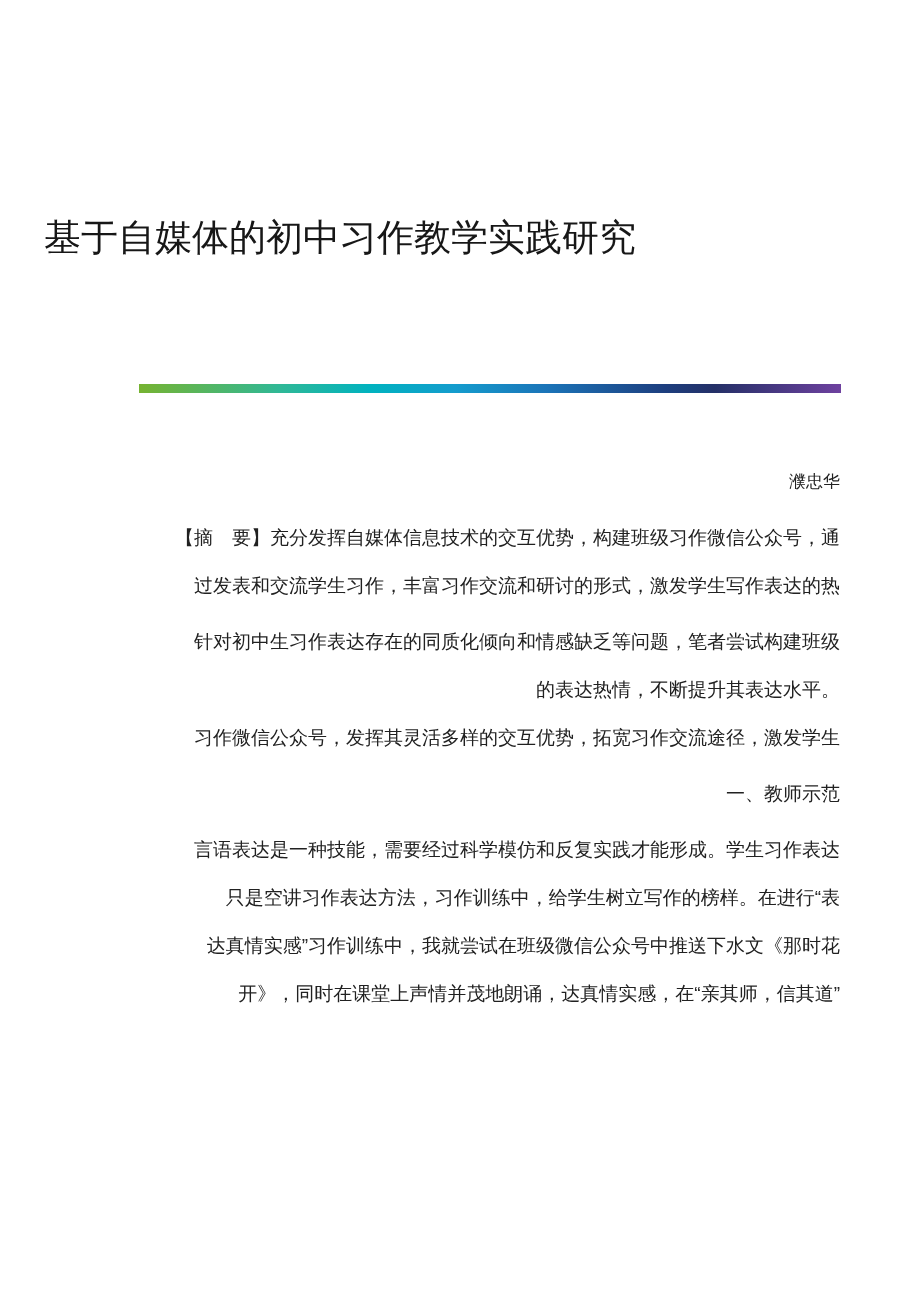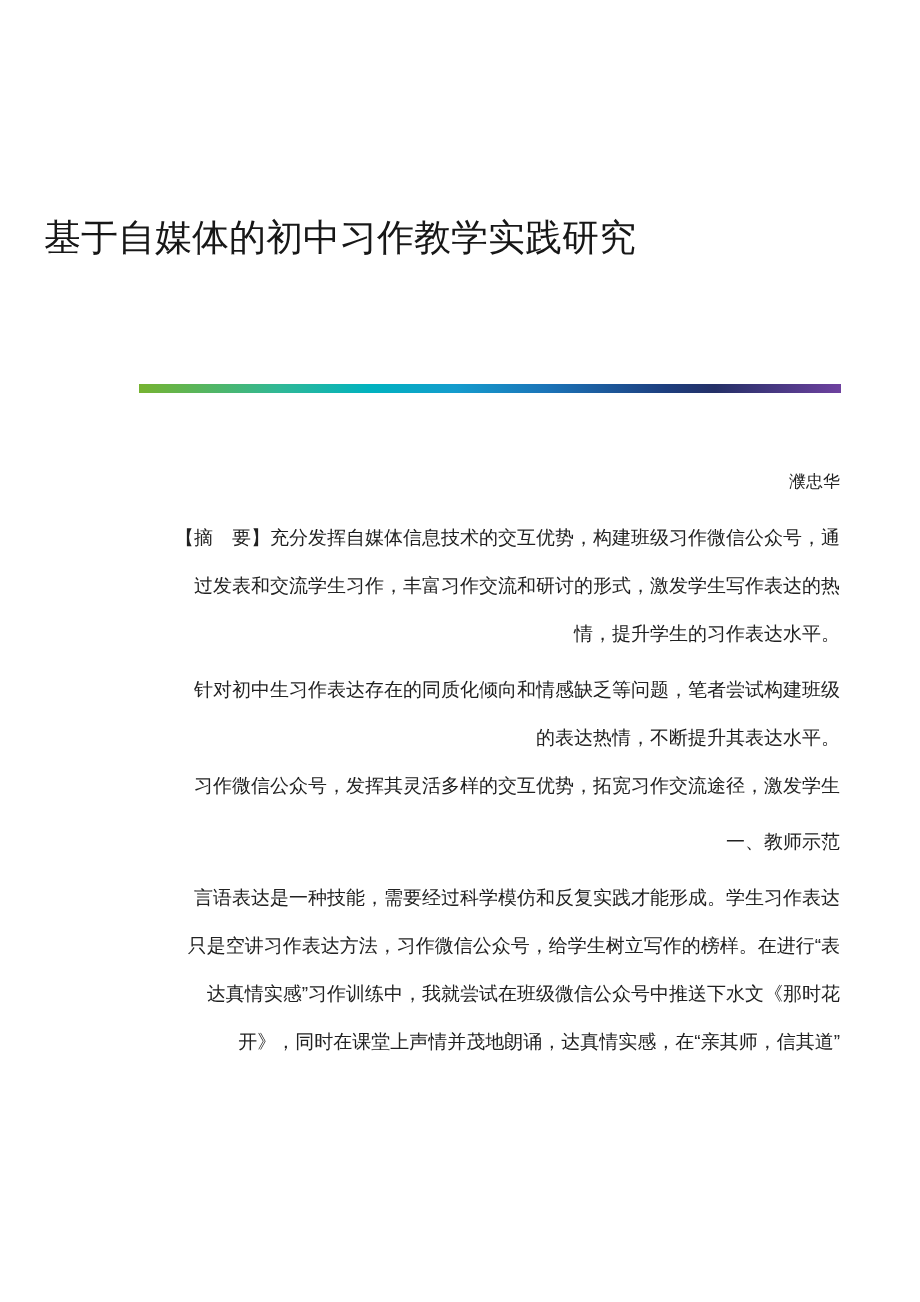--- a/index.html
+++ b/index.html
@@ -66,35 +66,34 @@
 
   <div class="content">
 
     <div class="para">
       <div class="line author-line">濮忠华</div>
     </div>
 
     <div class="para">
       <div class="line">【摘　要】充分发挥自媒体信息技术的交互优势，构建班级习作微信公众号，通</div>
       <div class="line">过发表和交流学生习作，丰富习作交流和研讨的形式，激发学生写作表达的热</div>
-      <div class="line">情，提升学生的习作表达水平。</div>
     </div>
 
 
     <div class="para">
       <div class="line">针对初中生习作表达存在的同质化倾向和情感缺乏等问题，笔者尝试构建班级</div>
       <div class="line">的表达热情，不断提升其表达水平。</div>
       <div class="line">习作微信公众号，发挥其灵活多样的交互优势，拓宽习作交流途径，激发学生</div>
     </div>
 
     <div class="para">
       <div class="line">一、教师示范</div>
     </div>
 
     <div class="para">
       <div class="line">言语表达是一种技能，需要经过科学模仿和反复实践才能形成。学生习作表达</div>
-      <div class="line">只是空讲习作表达方法，习作微信公众号，给学生树立写作的榜样。在进行“表</div>
+      <div class="line">只是空讲习作表达方法，习作训练中，给学生树立写作的榜样。在进行“表</div>
       <div class="line">达真情实感”习作训练中，我就尝试在班级微信公众号中推送下水文《那时花</div>
       <div class="line">开》，同时在课堂上声情并茂地朗诵，达真情实感，在“亲其师，信其道”</div>
     </div>
 
   </div>
 </div>
 
 </body></html>

